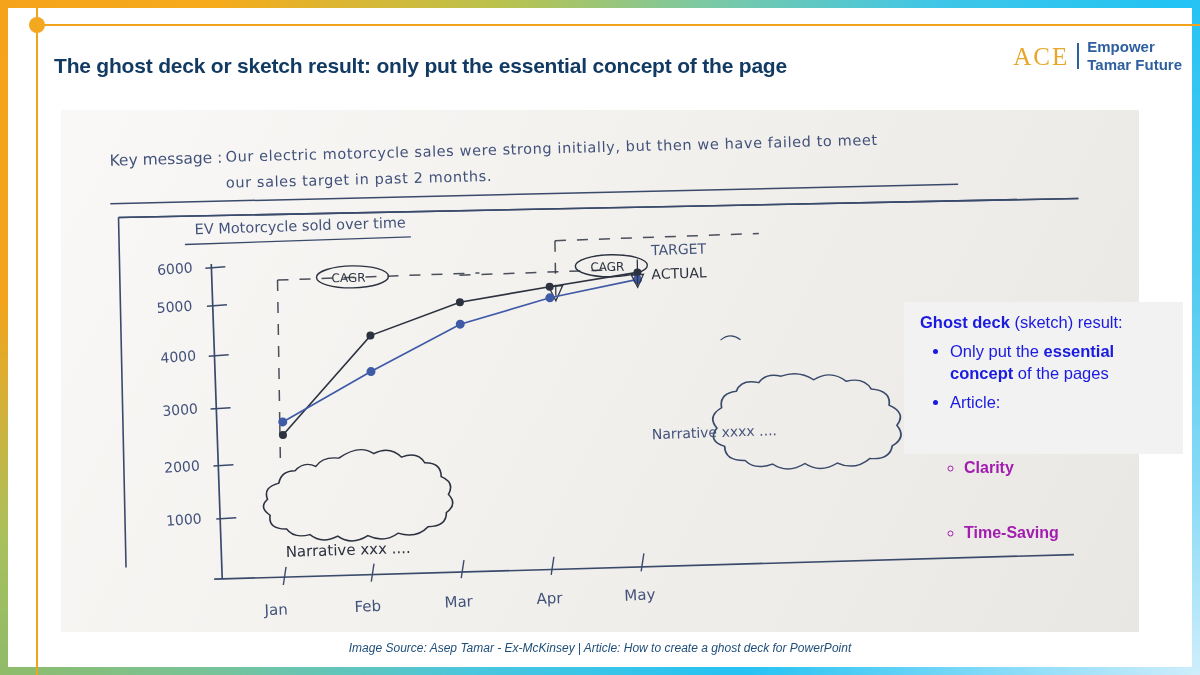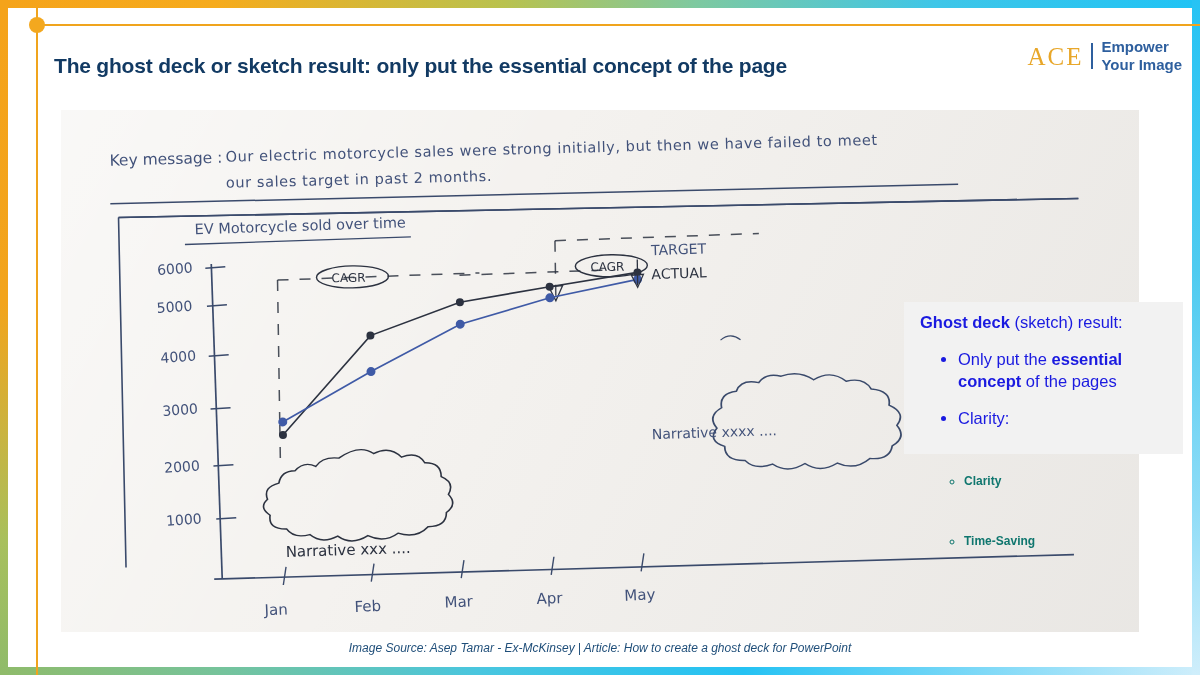--- a/index.html
+++ b/index.html
@@ -74,23 +74,23 @@
 
   
   .callout{
     position:absolute;left:904px;top:302px;width:279px;height:152px;
     background:#f2f2f2;
   }
   .callout-inner{padding:10px 14px 0 16px;}
   .co-h{font-size:16.5px;color:#1a1ae0;line-height:1.3;margin-bottom:1px;}
   .co-h b{font-weight:bold;}
   ul.co-l1{margin:0;padding:0 0 0 22px;list-style:disc;}
-  ul.co-l1>li{font-size:16.5px;color:#1a1ae0;line-height:1.28;margin:16px;}
+  ul.co-l1>li{font-size:16.5px;color:#1a1ae0;line-height:1.28;margin:8px;}
   ul.co-l2{margin:0 0 0 22px;padding:0 0 0 22px;list-style:circle;}
-  ul.co-l2>li{font-size:12px;color:#0f766e;font-weight:bold;line-height:1.35;margin-top:44px;}
+  ul.co-l2>li{font-size:16px;color:#a21caf;font-weight:bold;line-height:1.35;margin-top:44px;}
   .co-b{font-weight:bold;}
 
   
   .caption{
     position:absolute;left:0;top:641px;width:1200px;text-align:center;
     font-size:12px;font-style:italic;color:#1f4e79;
   }
   .caption .sep{color:#1f4e79;padding:0 3px;}
 </style>
 </head>
@@ -106,21 +106,21 @@
   <div class="rule-v"></div>
   <div class="dot-accent"></div>
 
   <div class="title">The ghost deck or sketch result: only put the essential concept of the page</div>
 
   <div class="logo">
     <div class="logo-ace">ACE</div>
     <div class="logo-div"></div>
     <div class="logo-tag">
       <div>Empower</div>
-      <div>Your Image</div>
+      <div>Tamar Future</div>
     </div>
   </div>
 
   <div class="photo">
     <div class="paper"></div>
 
     <svg class="sheet" viewBox="0 0 1078 522">
       <g transform="rotate(-0.9 539 261)">
 
         <text x="52" y="48" font-family="DejaVu Sans, sans-serif" font-size="15.5" fill="#42527a" transform="rotate(-0.6 52 48)">Key message :</text>
@@ -222,21 +222,21 @@
 
   <div class="callout">
     <div class="callout-inner">
       <div class="co-h">
         <b>Ghost deck</b><span> (sketch) result:</span>
       </div>
       <ul class="co-l1">
         <li>
           <span>Only put the </span><span class="co-b">essential concept</span><span> of the pages</span>
         </li>
-        <li>Clarity:</li>
+        <li>Article:</li>
       </ul>
       <ul class="co-l2">
         <li>Clarity</li>
         <li>Time-Saving</li>
       </ul>
     </div>
   </div>
 
   <div class="caption">
     <span>Image Source: Asep Tamar - Ex-McKinsey</span><span class="sep">|</span><span>Article: How to create a ghost deck for PowerPoint</span>

